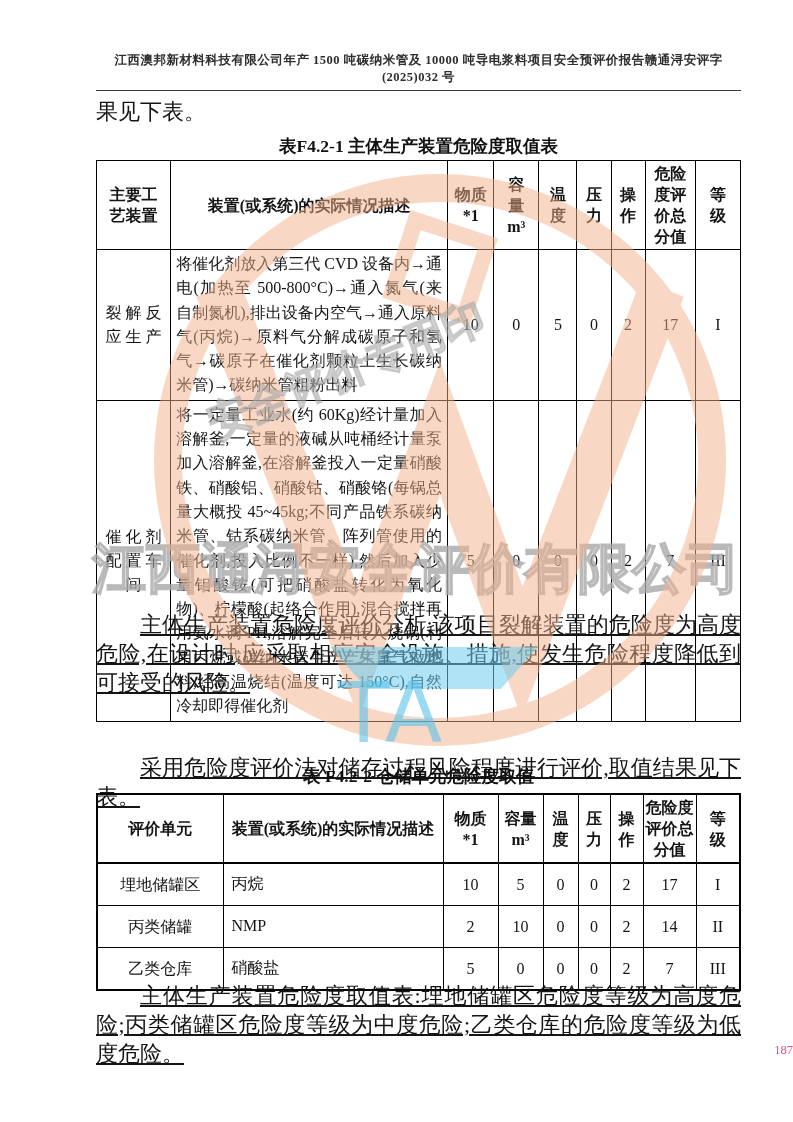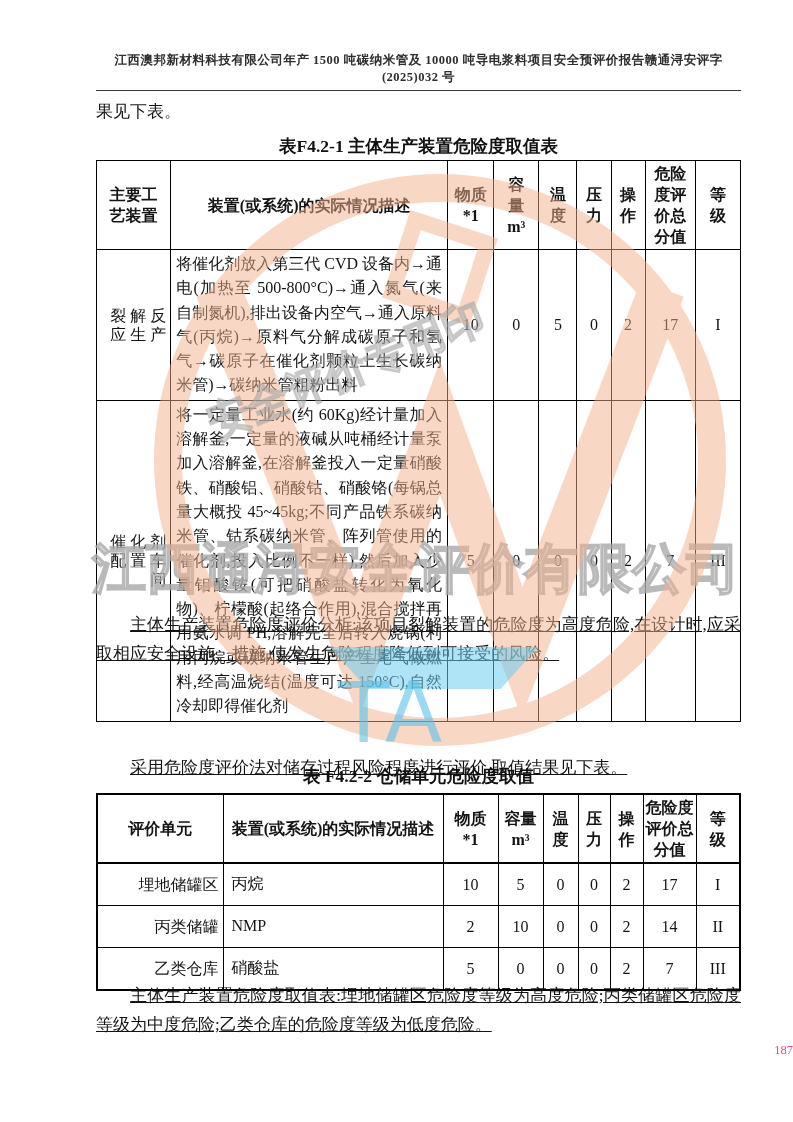--- a/index.html
+++ b/index.html
@@ -13,41 +13,41 @@
     overflow:hidden;
   }
   
   .doc-header{
     position:absolute;top:52px;left:96px;width:645px;
     font-size:12.5px;font-weight:bold;text-align:center;
     color:#2e2e2e;letter-spacing:.5px;
     border-bottom:1.5px solid #3a3a3a;padding-bottom:4px;
   }
   
-  .body-text{position:absolute;left:96px;width:645px;font-size:17px;line-height:29px;color:#141414;}
+  .body-text{position:absolute;left:96px;width:645px;font-size:22px;line-height:29px;color:#141414;}
   .intro{top:97px;}
   .tbl-title{position:absolute;left:96px;width:645px;text-align:center;font-size:17.5px;font-weight:bold;color:#111;}
   .t1-title{top:134px;}
   .t2-title{top:764px;}
   .para{text-align:justify;}
   .indent{text-indent:2em;text-decoration:underline;}
   .p1{top:610px;}
   .h2{top:701px;}
   .p2{top:733px;margin-top:20px;}
   .p3{top:981px;}
   .page-number{position:absolute;top:1043px;left:0;width:100%;text-align:right;font-size:12.5px;color:#ec4899;font-family:Liberation Serif, serif;}
   
   table{border-collapse:collapse;position:absolute;left:96px;table-layout:fixed;background:transparent;}
   .t1{top:160px;width:645px;}
   .t2{top:793px;width:645px;border:2px solid #000;}
   .t1{border:1.5px solid #000;}
   td,th{border:1px solid #000;font-weight:normal;font-size:16px;color:#141414;vertical-align:middle;overflow:hidden;}
   th{text-align:center;font-weight:bold;white-space:pre-line;line-height:21px;padding:2px 1px;}
   .t2 th{border-bottom:2.5px solid #000;}
-  td.unit{text-align:right;padding:2px 4px;line-height:19px;}
+  td.unit{text-align:center;padding:2px 4px;line-height:24px;}
   td.desc{text-align:left;padding:2px 5px;line-height:24.3px;text-align:justify;}
   td.val{text-align:center;padding:0 1px;}
   .t1 .hdr-row th{height:78px;}
   .t1 .r1 td{height:122px;}
   .t1 .r2 td{height:242px;}
   .t2 .hdr-row th{height:62px;}
   .t2 td{height:37px;}
   .t2 td.desc{padding-left:8px;}
   
   .wm{position:absolute;pointer-events:none;z-index:6;}

